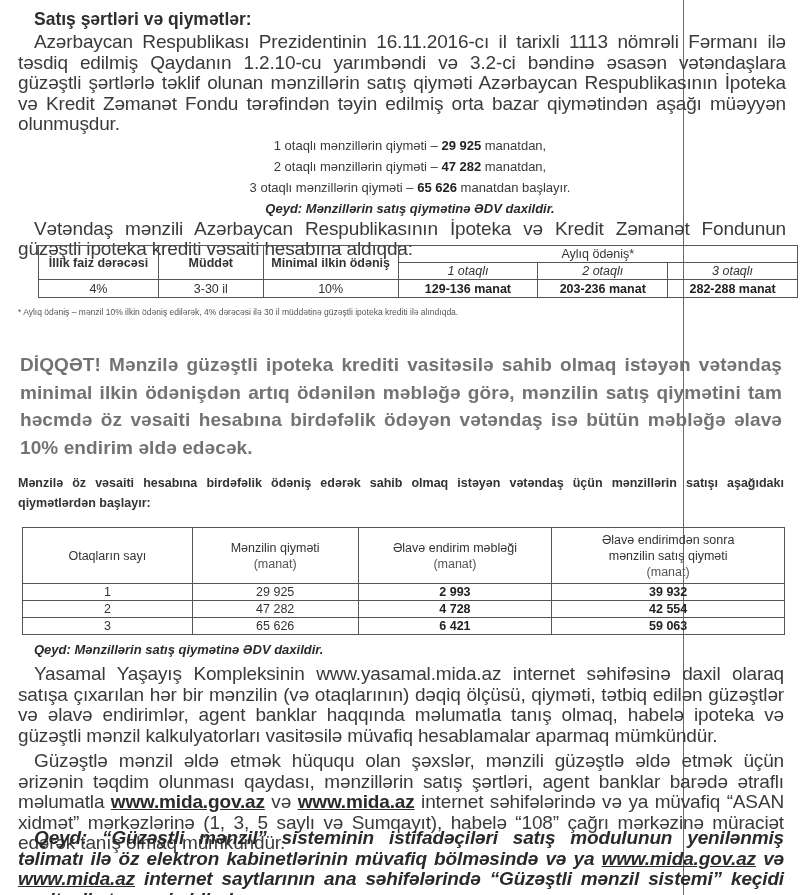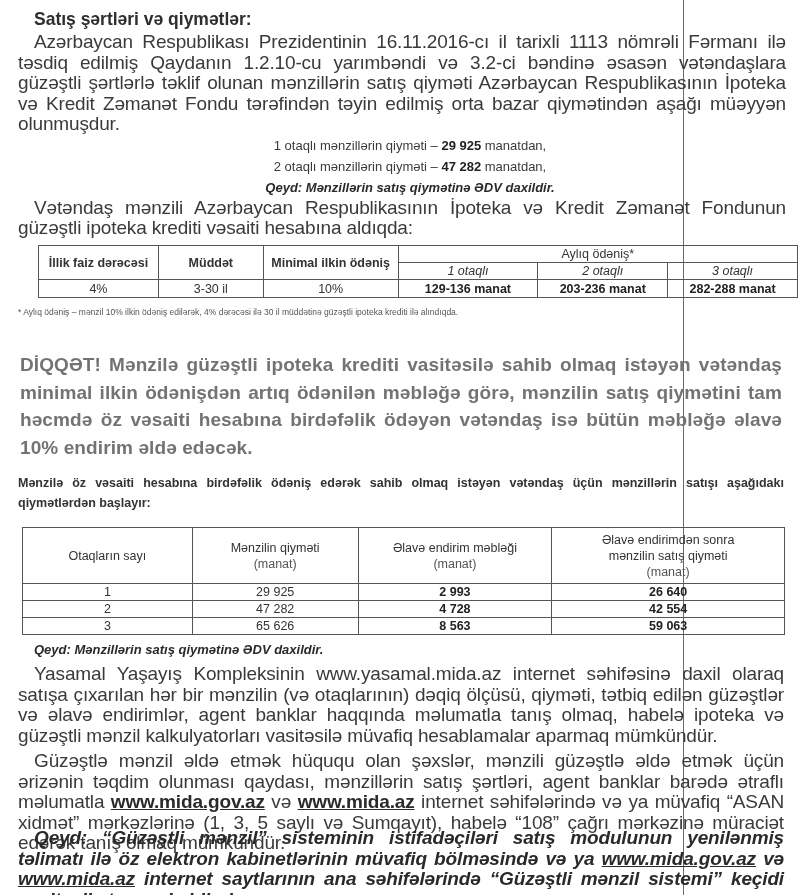--- a/index.html
+++ b/index.html
@@ -57,20 +57,21 @@
 <body>
 
 <div class="page">
   <div class="content">
     <h2 class="title">Satış şərtləri və qiymətlər:</h2>
     <p class="body-text indent">Azərbaycan Respublikası Prezidentinin 16.11.2016-cı il tarixli 1113 nömrəli Fərmanı ilə təsdiq edilmiş Qaydanın 1.2.10-cu yarımbəndi və 3.2-ci bəndinə əsasən vətəndaşlara güzəştli şərtlərlə təklif olunan mənzillərin satış qiyməti Azərbaycan Respublikasının İpoteka və Kredit Zəmanət Fondu tərəfindən təyin edilmiş orta bazar qiymətindən aşağı müəyyən olunmuşdur.</p>
 
     <div>
       <p class="price-line"><span>1 otaqlı mənzillərin qiyməti – </span><b>29 925</b><span> manatdan,</span></p>
       <p class="price-line"><span>2 otaqlı mənzillərin qiyməti – </span><b>47 282</b><span> manatdan,</span></p>
+      <p class="price-line"><span>3 otaqlı mənzillərin qiyməti – </span><b>65 626</b><span> manatdan başlayır.</span></p>
     </div>
 
     <p class="note">Qeyd: Mənzillərin satış qiymətinə ƏDV daxildir.</p>
     <p class="body-text indent">Vətəndaş mənzili Azərbaycan Respublikasının İpoteka və Kredit Zəmanət Fondunun güzəştli ipoteka krediti vəsaiti hesabına aldıqda:</p>
 
     <table class="t1">
       <colgroup>
         <col style="width:120px">
           <col style="width:105px">
           <col style="width:135px">
@@ -118,32 +119,32 @@
           <tr style="height:56px">
         <th><span>Otaqların sayı</span></th>
         <th><span>Mənzilin qiyməti</span><br><span class="unit">(manat)</span></th>
         <th><span>Əlavə endirim məbləği</span><br><span class="unit">(manat)</span></th>
         <th><span>Əlavə endirimdən sonra</span><br><span>mənzilin satış qiyməti</span><br><span class="unit">(manat)</span></th>
       </tr>
       <tr style="height:17px">
         <td>1</td>
         <td>29 925</td>
         <td class="bold">2 993</td>
-        <td class="bold">26 640</td>
+        <td class="bold">39 932</td>
       </tr>
       <tr style="height:17px">
         <td>2</td>
         <td>47 282</td>
         <td class="bold">4 728</td>
         <td class="bold">42 554</td>
       </tr>
       <tr style="height:17px">
         <td>3</td>
         <td>65 626</td>
-        <td class="bold">8 563</td>
+        <td class="bold">6 421</td>
         <td class="bold">59 063</td>
       </tr>
     </tbody>
       </table>
 
     <p class="note2">Qeyd: Mənzillərin satış qiymətinə ƏDV daxildir.</p>
 
     <p class="body-text indent para-yasamal">Yasamal Yaşayış Kompleksinin www.yasamal.mida.az internet səhifəsinə daxil olaraq satışa çıxarılan hər bir mənzilin (və otaqlarının) dəqiq ölçüsü, qiyməti, tətbiq edilən güzəştlər və əlavə endirimlər, agent banklar haqqında məlumatla tanış olmaq, habelə ipoteka və güzəştli mənzil kalkulyatorları vasitəsilə müvafiq hesablamalar aparmaq mümkündür.</p>
 
     <p class="body-text indent para-guzest"><span>Güzəştlə mənzil əldə etmək hüququ olan şəxslər, mənzili güzəştlə əldə etmək üçün ərizənin təqdim olunması qaydası, mənzillərin satış şərtləri, agent banklar barədə ətraflı məlumatla </span><a class="link">www.mida.gov.az</a><span> və </span><a class="link">www.mida.az</a><span> internet səhifələrində və ya müvafiq “ASAN xidmət” mərkəzlərinə (1, 3, 5 saylı və Sumqayıt), habelə “108” çağrı mərkəzinə müraciət edərək tanış olmaq mümkündür.</span></p>

